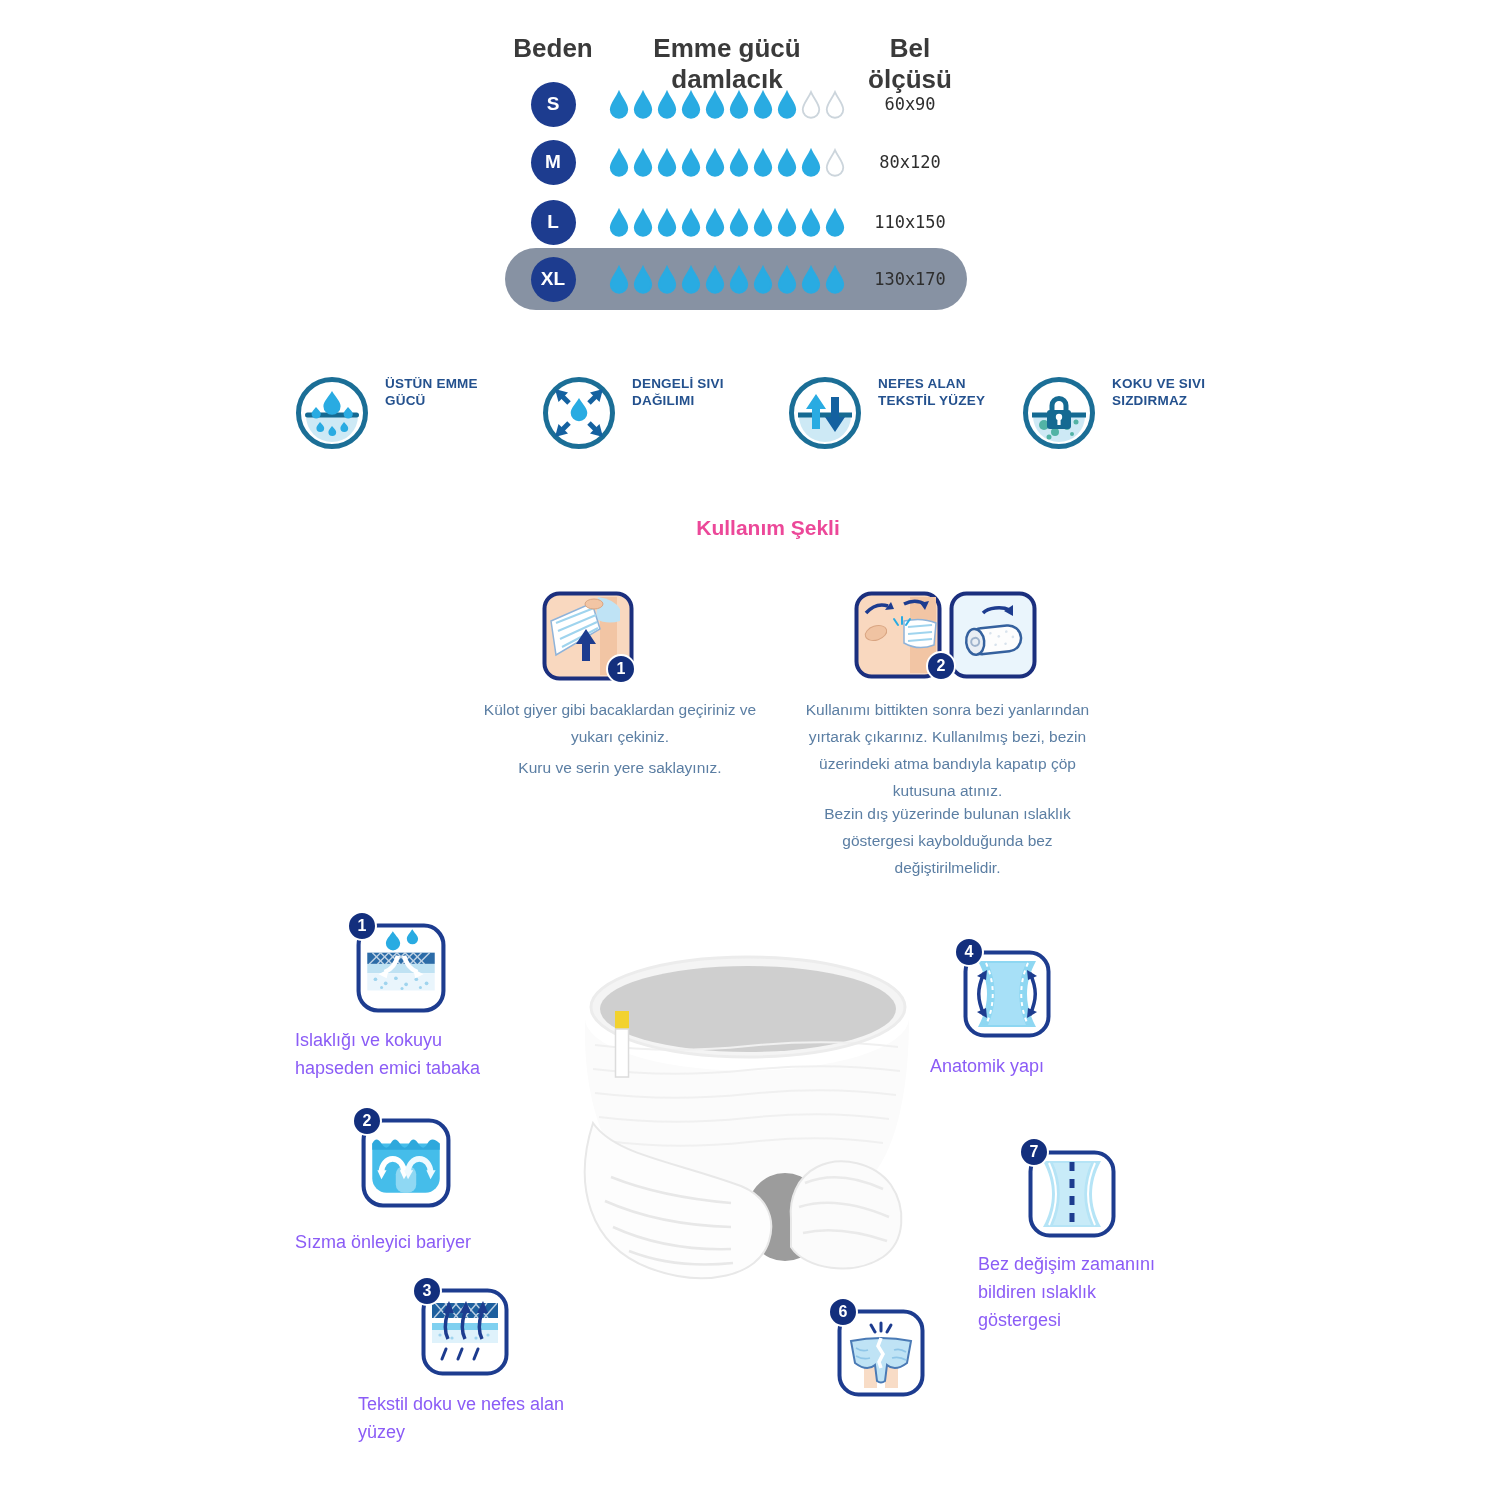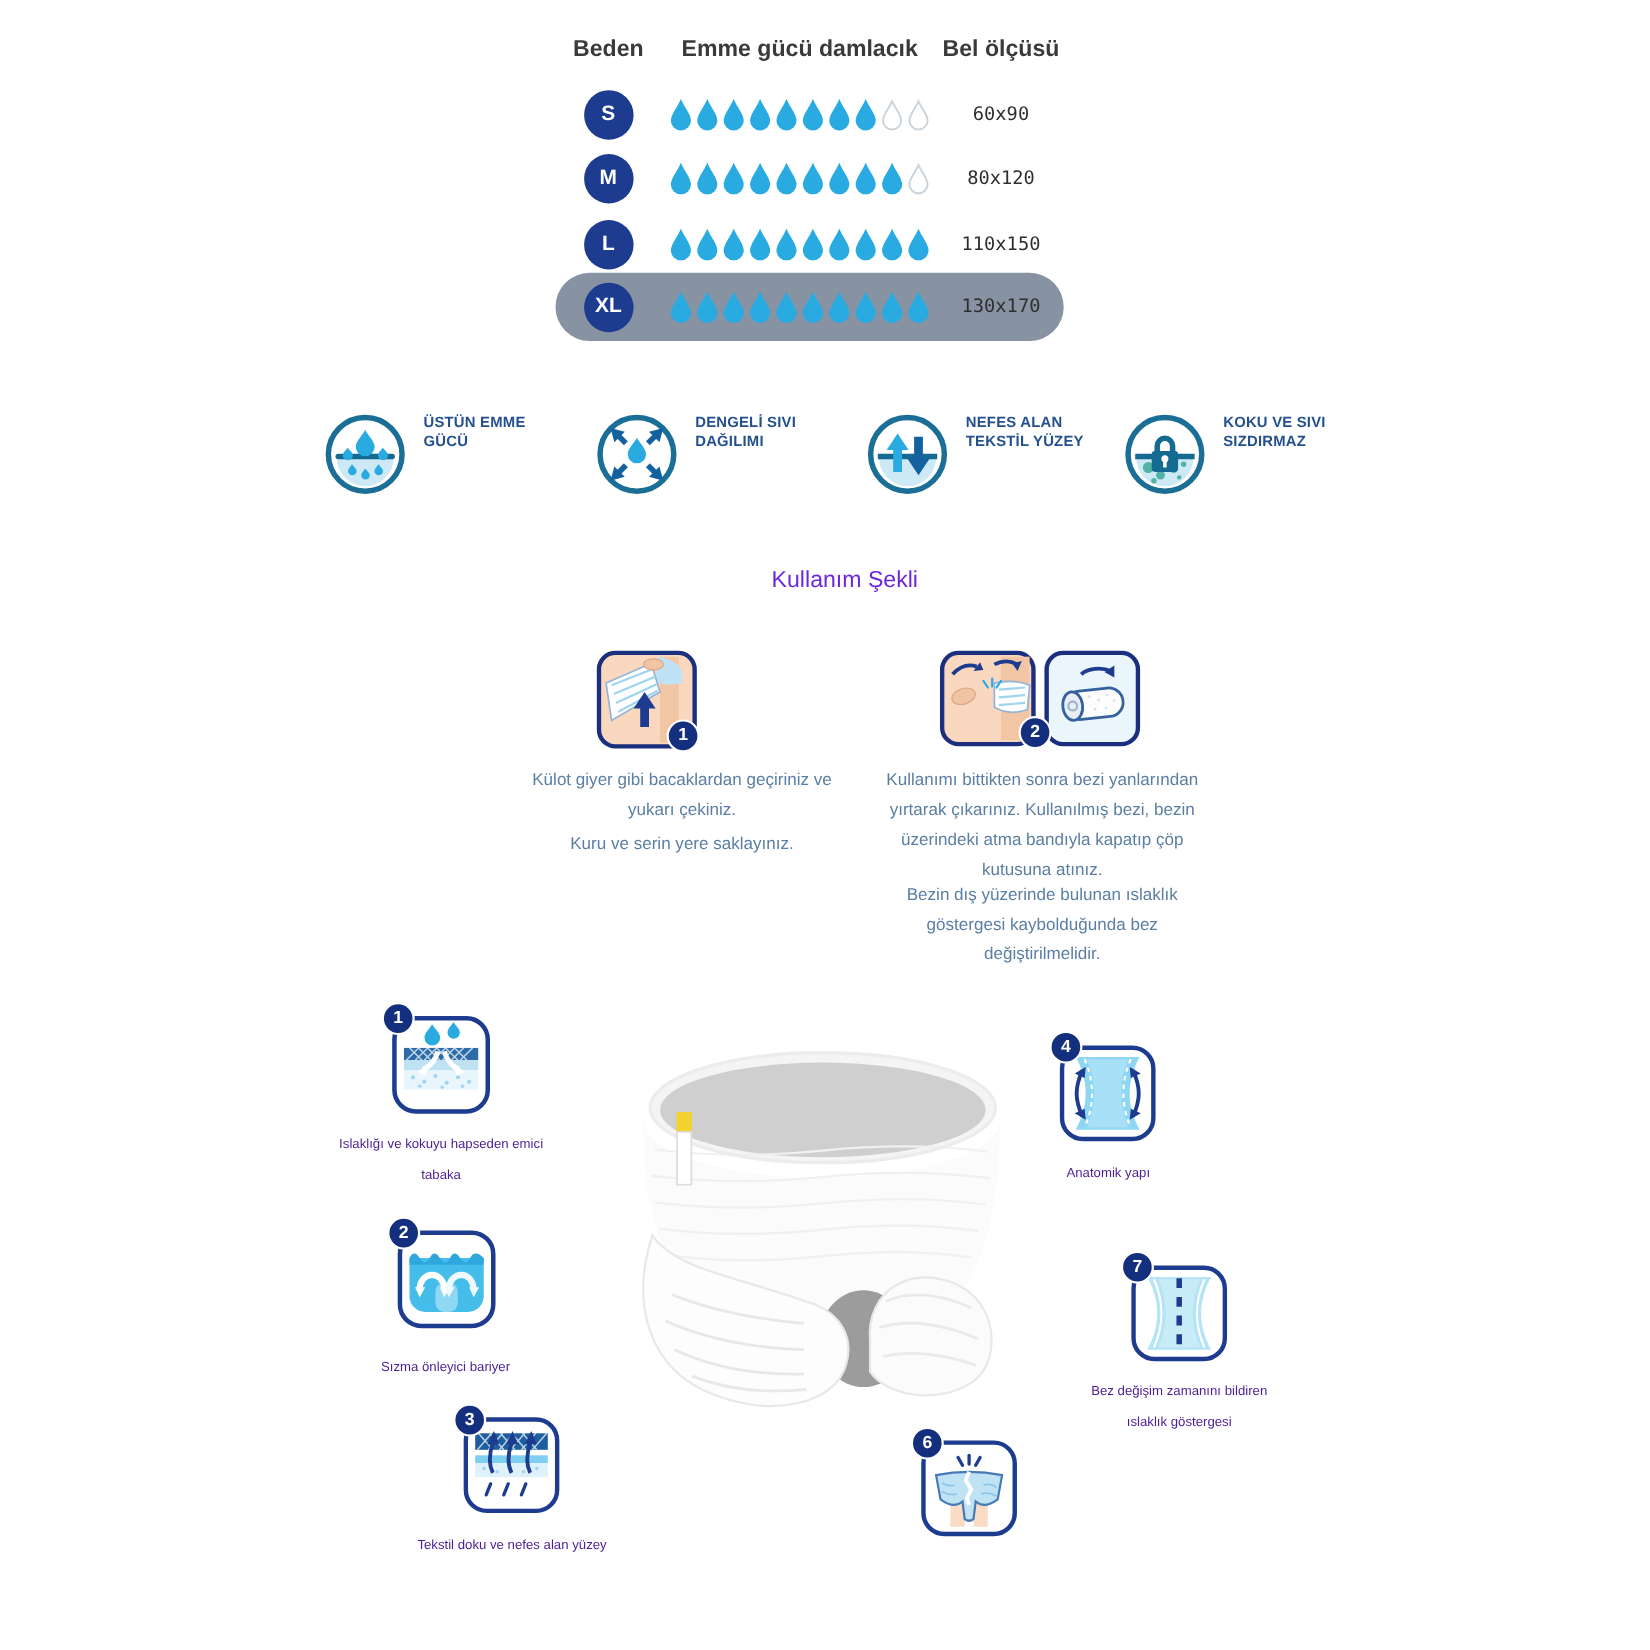--- a/index.html
+++ b/index.html
@@ -1,44 +1,44 @@
 <!DOCTYPE html>
 <html><head>
 <meta charset="utf-8">
 <style>
   html,body{margin:0;padding:0;background:#ffffff;}
   .canvas{position:relative;width:1500px;height:1500px;background:#fff;overflow:hidden;
           font-family:"Liberation Sans",sans-serif;}
   .abs{position:absolute;}
 
   
-  .st-header{font-size:21px;font-weight:bold;color:#3a3a3a;text-align:center;}
+  .st-header{font-size:26px;font-weight:bold;color:#3a3a3a;text-align:center;}
   .st-row{position:absolute;left:505px;width:462px;height:60px;}
   .st-row .cell-size{position:absolute;left:0;width:96px;height:60px;display:flex;align-items:center;justify-content:center;}
   .size-circle{width:45px;height:45px;border-radius:50%;background:#1d3c8f;color:#fff;
                display:flex;align-items:center;justify-content:center;font-weight:bold;font-size:19px;}
   .st-row .cell-drops{position:absolute;left:96px;width:252px;height:60px;display:flex;align-items:center;justify-content:center;gap:2px;}
   .st-row .cell-waist{position:absolute;left:348px;width:114px;height:60px;display:flex;align-items:center;justify-content:center;
                       font-family:"DejaVu Sans Mono",monospace;font-weight:normal;font-size:17px;color:#2e2e2e;}
   .xl-pill{position:absolute;left:505px;top:248px;width:462px;height:62px;border-radius:31px;background:#8792a3;}
 
   
   .feature{position:absolute;display:flex;align-items:flex-start;}
   .feature-label{margin-left:15px;width:132px;font-size:13.5px;font-weight:bold;color:#24518e;
                  line-height:17px;letter-spacing:.2px;}
 
   
-  .usage-title{font-size:21px;font-weight:normal;color:#6d28d9;text-align:center;}
+  .usage-title{font-size:21px;font-weight:bold;color:#ec4899;text-align:center;}
   .step-text{font-size:15.5px;color:#5b7ea3;text-align:center;line-height:27px;}
 
   
   .badge{position:absolute;width:30px;height:30px;border-radius:50%;background:#132f7d;border:2px solid #fff;
          color:#fff;font-weight:bold;font-size:16px;display:flex;align-items:center;justify-content:center;
          box-sizing:border-box;z-index:5;}
-  .callout-label{position:absolute;font-size:12px;color:#4c1d95;text-align:center;line-height:28px;}
+  .callout-label{position:absolute;font-size:18px;color:#8b5cf6;line-height:28px;}
 </style>
 </head>
 <body>
 
 <div class="canvas">
 
   <div>
     <div class="abs st-header" style="left:505px;top:33px;width:96px;">Beden</div>
     <div class="abs st-header" style="left:601px;top:33px;width:252px;">Emme gücü damlacık</div>
     <div class="abs st-header" style="left:853px;top:33px;width:114px;">Bel ölçüsü</div>

